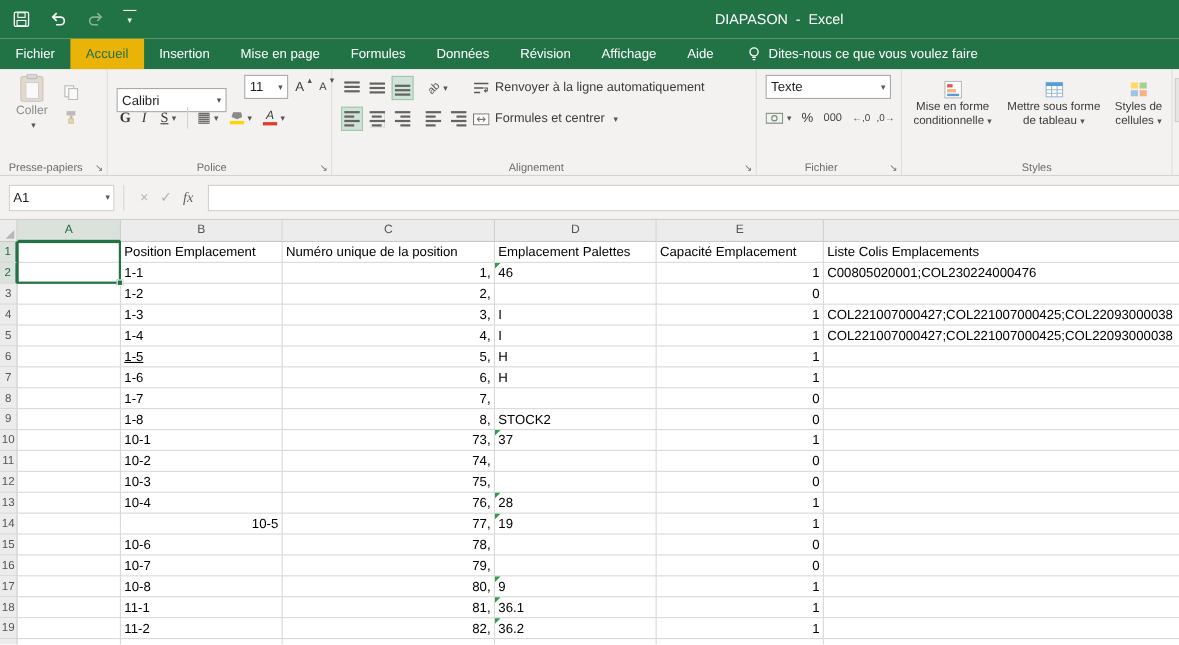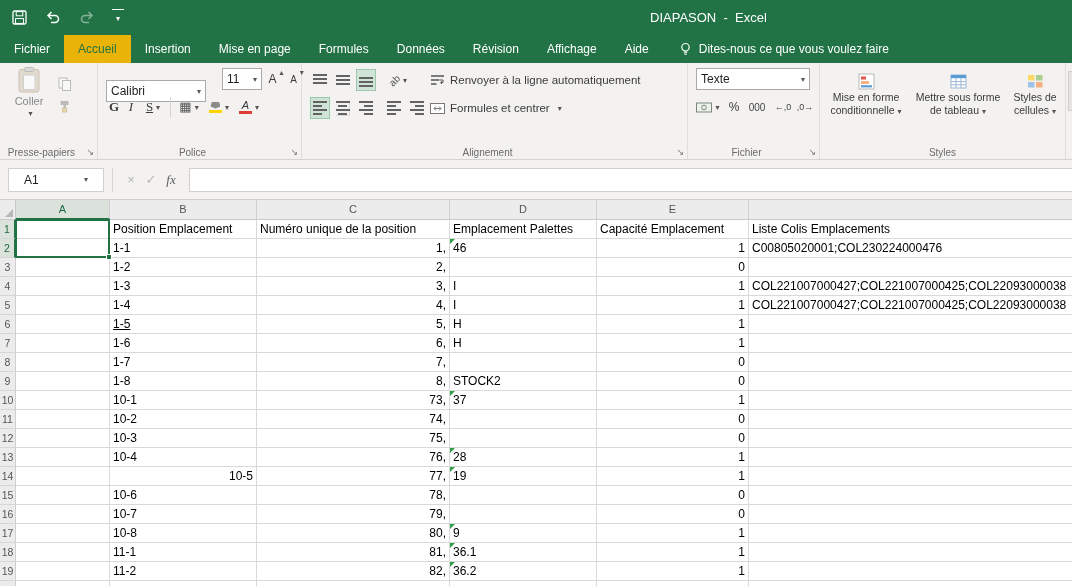--- a/index.html
+++ b/index.html
@@ -51,21 +51,21 @@
   .ibar{width:13px;height:3px}
   .yellow{background:#ffd400}.red{background:#e03c31}
   .Aletter{font-size:11px;line-height:10px;color:#3b3b3b}
   .dec{font-size:9px;color:#444}
   .num000{font-size:10px;letter-spacing:0;color:#444}
   .stylebtn{position:absolute;top:3px;height:79px;display:flex;flex-direction:column;align-items:center;padding-top:7px;gap:1px;font-size:10.5px;color:#3b3b3b;text-align:center}
   .sliver{position:absolute;left:2px;top:8px;width:10px;height:40px;background:#e7e5e3;border:1px solid #d0cecc}
 
   
   .fbar{height:40px;background:#f3f2f1;display:flex;align-items:center;padding-left:8px;border-bottom:1px solid #cfcfcf}
-  .namebox{width:96px;height:24px;background:#fff;border:1px solid #d2d0ce;display:flex;align-items:center;justify-content:space-between;padding:0 15px;font-size:12px;color:#222}
+  .namebox{width:96px;height:24px;background:#fff;border:1px solid #d2d0ce;display:flex;align-items:center;justify-content:space-between;padding:0 3px;font-size:12px;color:#222}
   .fsep{width:1px;height:24px;background:#d9d7d5;margin:0 8px}
   .fbtn{width:20px;text-align:center;font-size:13px}
   .dim2{color:#b5b5b5}
   .fxi{font-family:"Liberation Serif",serif;font-style:italic;color:#5f5f5f}
   .finput{flex:1;height:24px;background:#fff;border:1px solid #d2d0ce;border-right:none;margin-left:8px;font-size:12px;line-height:22px;padding:0 4px}
 
   
   .sheet{position:relative;height:386px;background:#fff;overflow:hidden}
   #grid{position:absolute;inset:0}
   .hdr-row{display:flex;height:20px}

